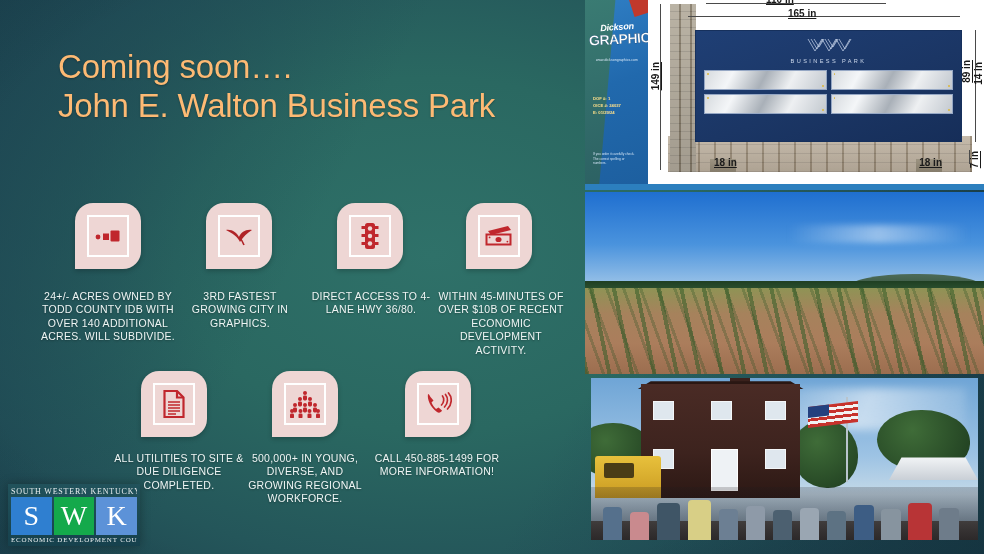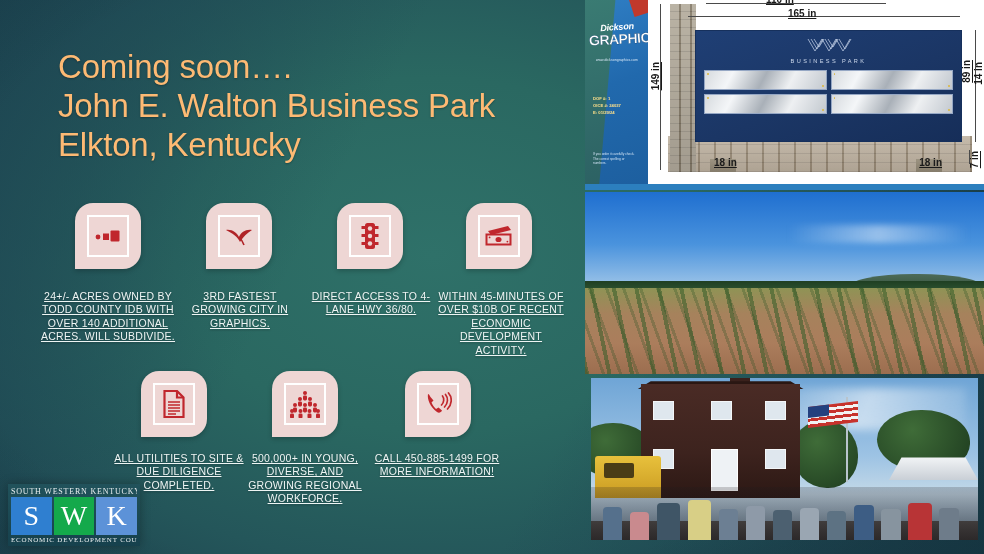--- a/index.html
+++ b/index.html
@@ -58,21 +58,20 @@
     display:flex;align-items:center;justify-content:center;
   }
   .tile svg{display:block;}
   .cap{
     position:absolute;
     color:#eef5f4;
     font-size:10.5px;line-height:13.4px;
     text-align:center;
     letter-spacing:.25px;
     text-shadow:0 1px 2px rgba(0,0,0,.3);
-    text-decoration:underline;
   }
 
   
   .swk{
     position:absolute;left:8px;top:484px;
     width:132px;height:62px;
     background:linear-gradient(180deg,#21525b 0%, #16414d 100%);
     box-shadow:0 0 10px rgba(0,0,0,.3);
     padding:2px 3px;
   }
@@ -322,21 +321,20 @@
 
   <div class="bg bg-base"></div>
   <div class="bg bg-tint"></div>
   <div class="bg bg-vig"></div>
 
   <div class="left">
 
     <div class="headline">
       <div>Coming soon….</div>
       <div>John E. Walton Business Park</div>
-      <div>Elkton, Kentucky</div>
     </div>
 
     <div class="tile" style="left:75px;top:203px;">
       <div class="frame">
         <svg width="26" height="14" viewBox="0 0 26 14">
           <circle cx="3" cy="8" r="2.4" fill="#c0272d"></circle>
           <rect x="8" y="4.5" width="6" height="6.5" fill="#c0272d"></rect>
           <rect x="15.5" y="1.5" width="9" height="11" rx="1" fill="#c0272d"></rect>
         </svg>
       </div>

